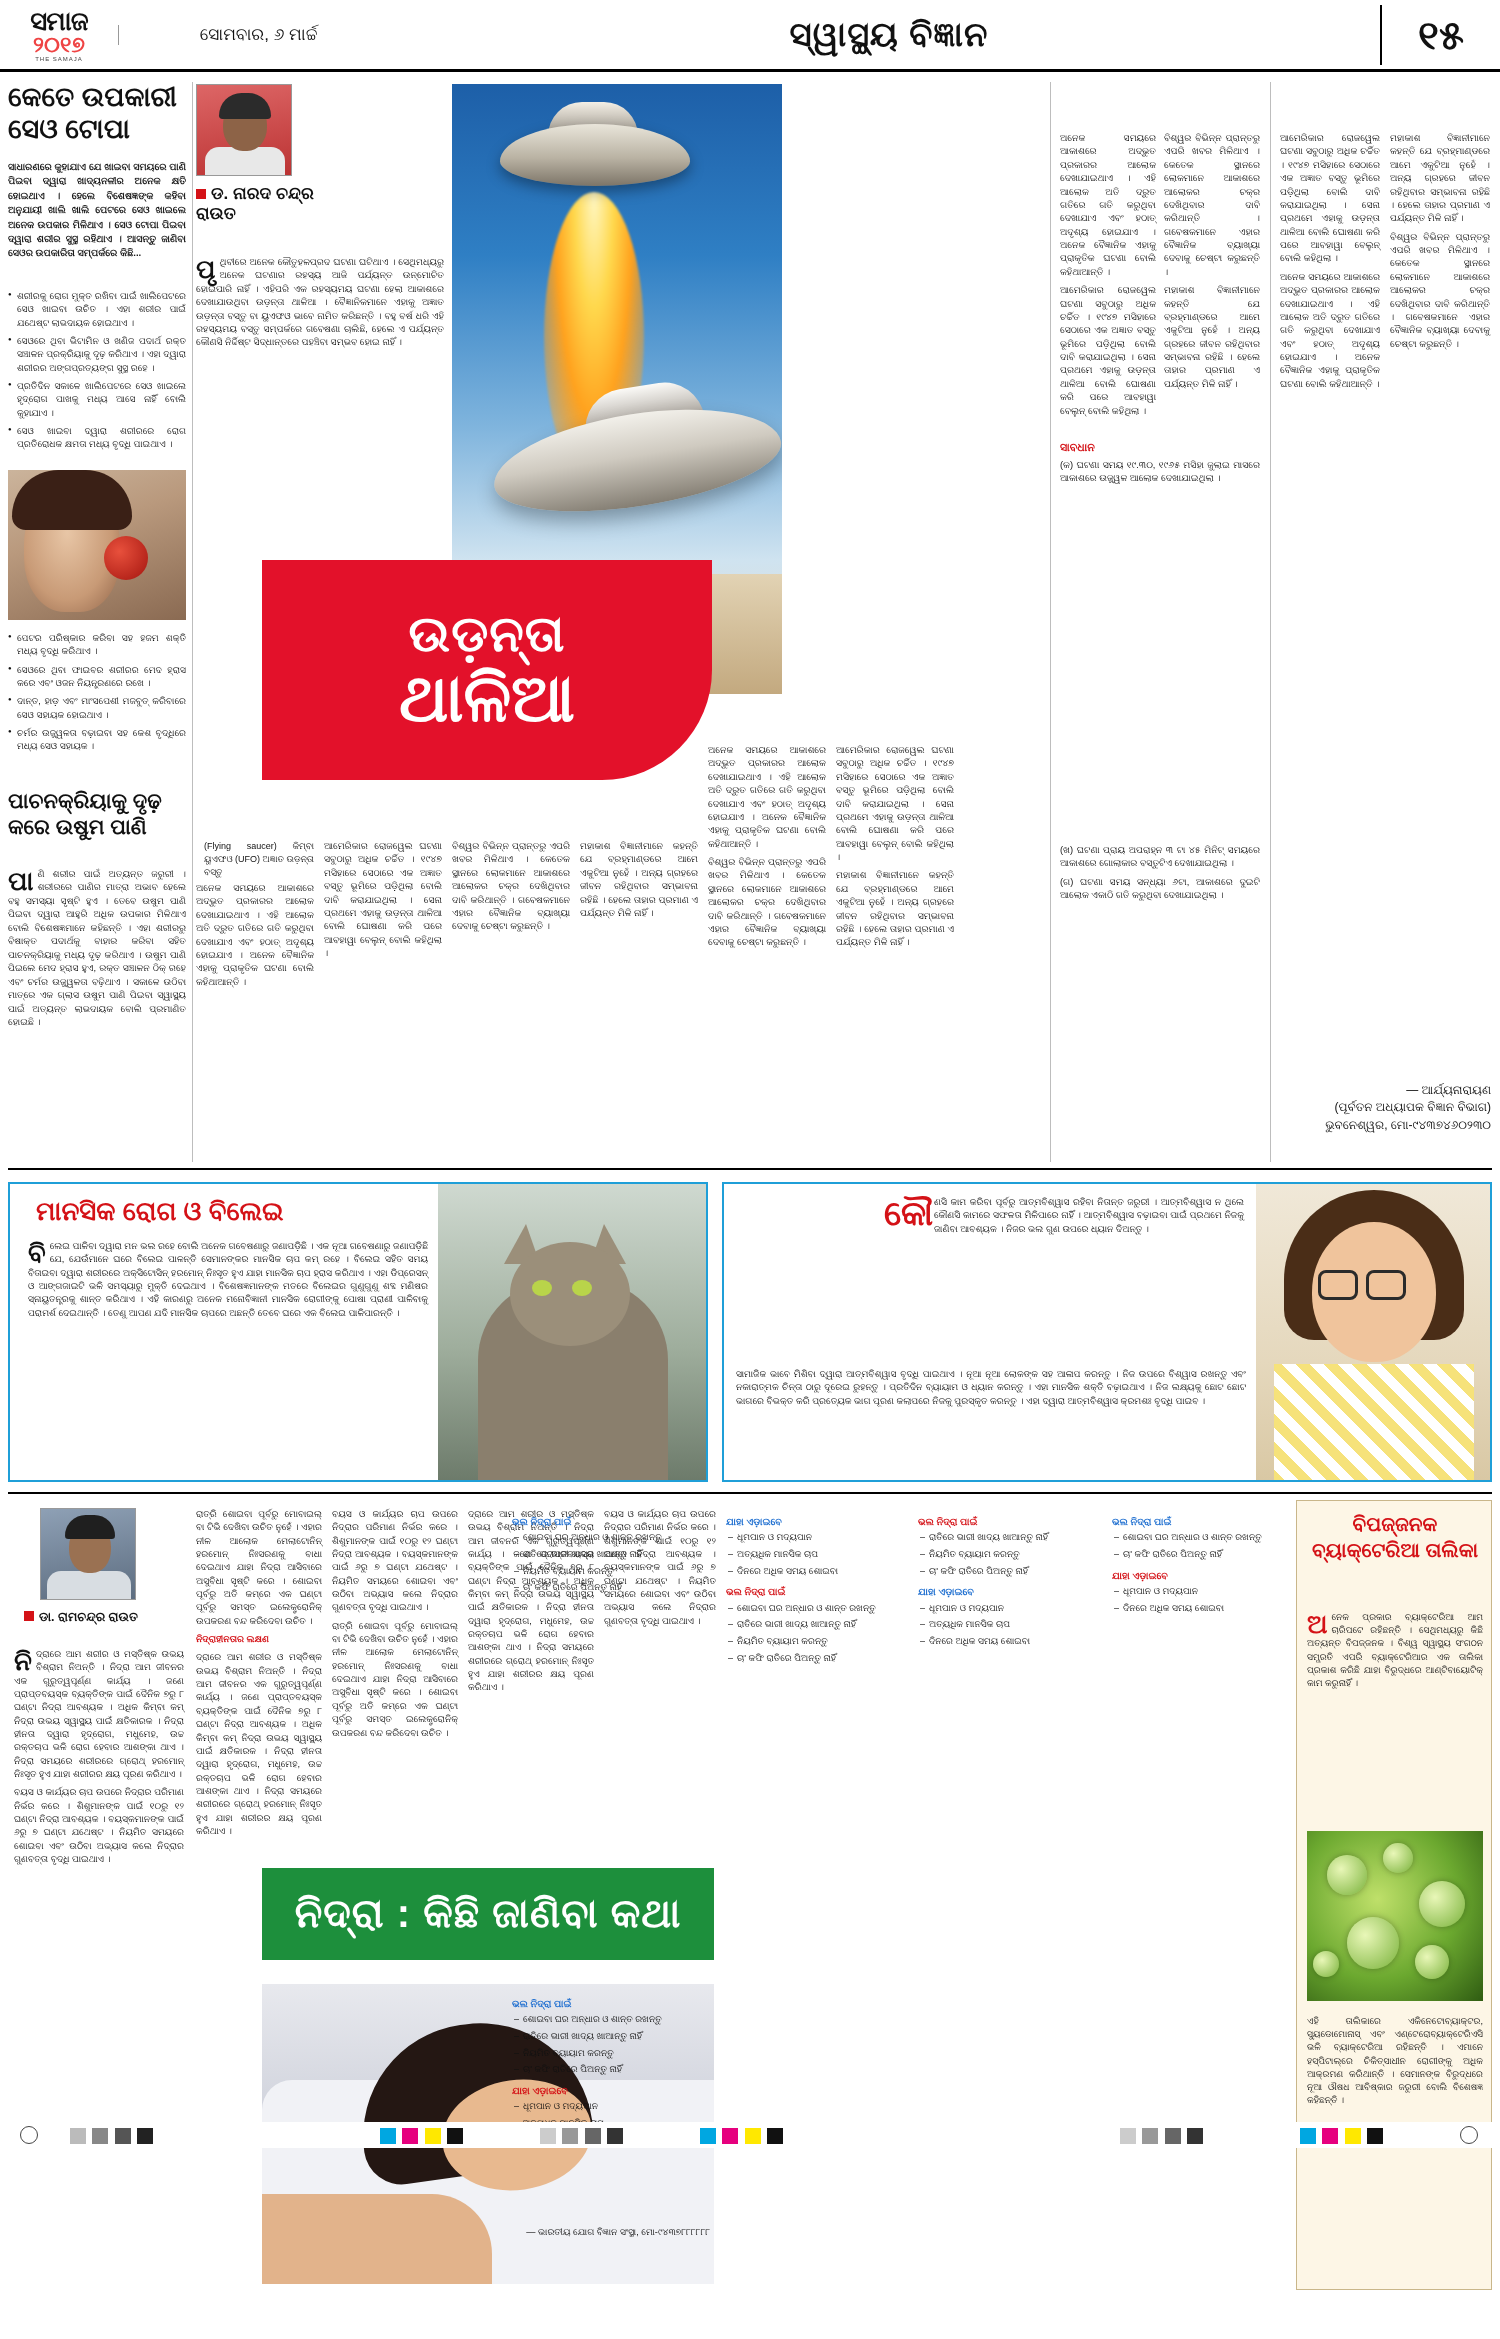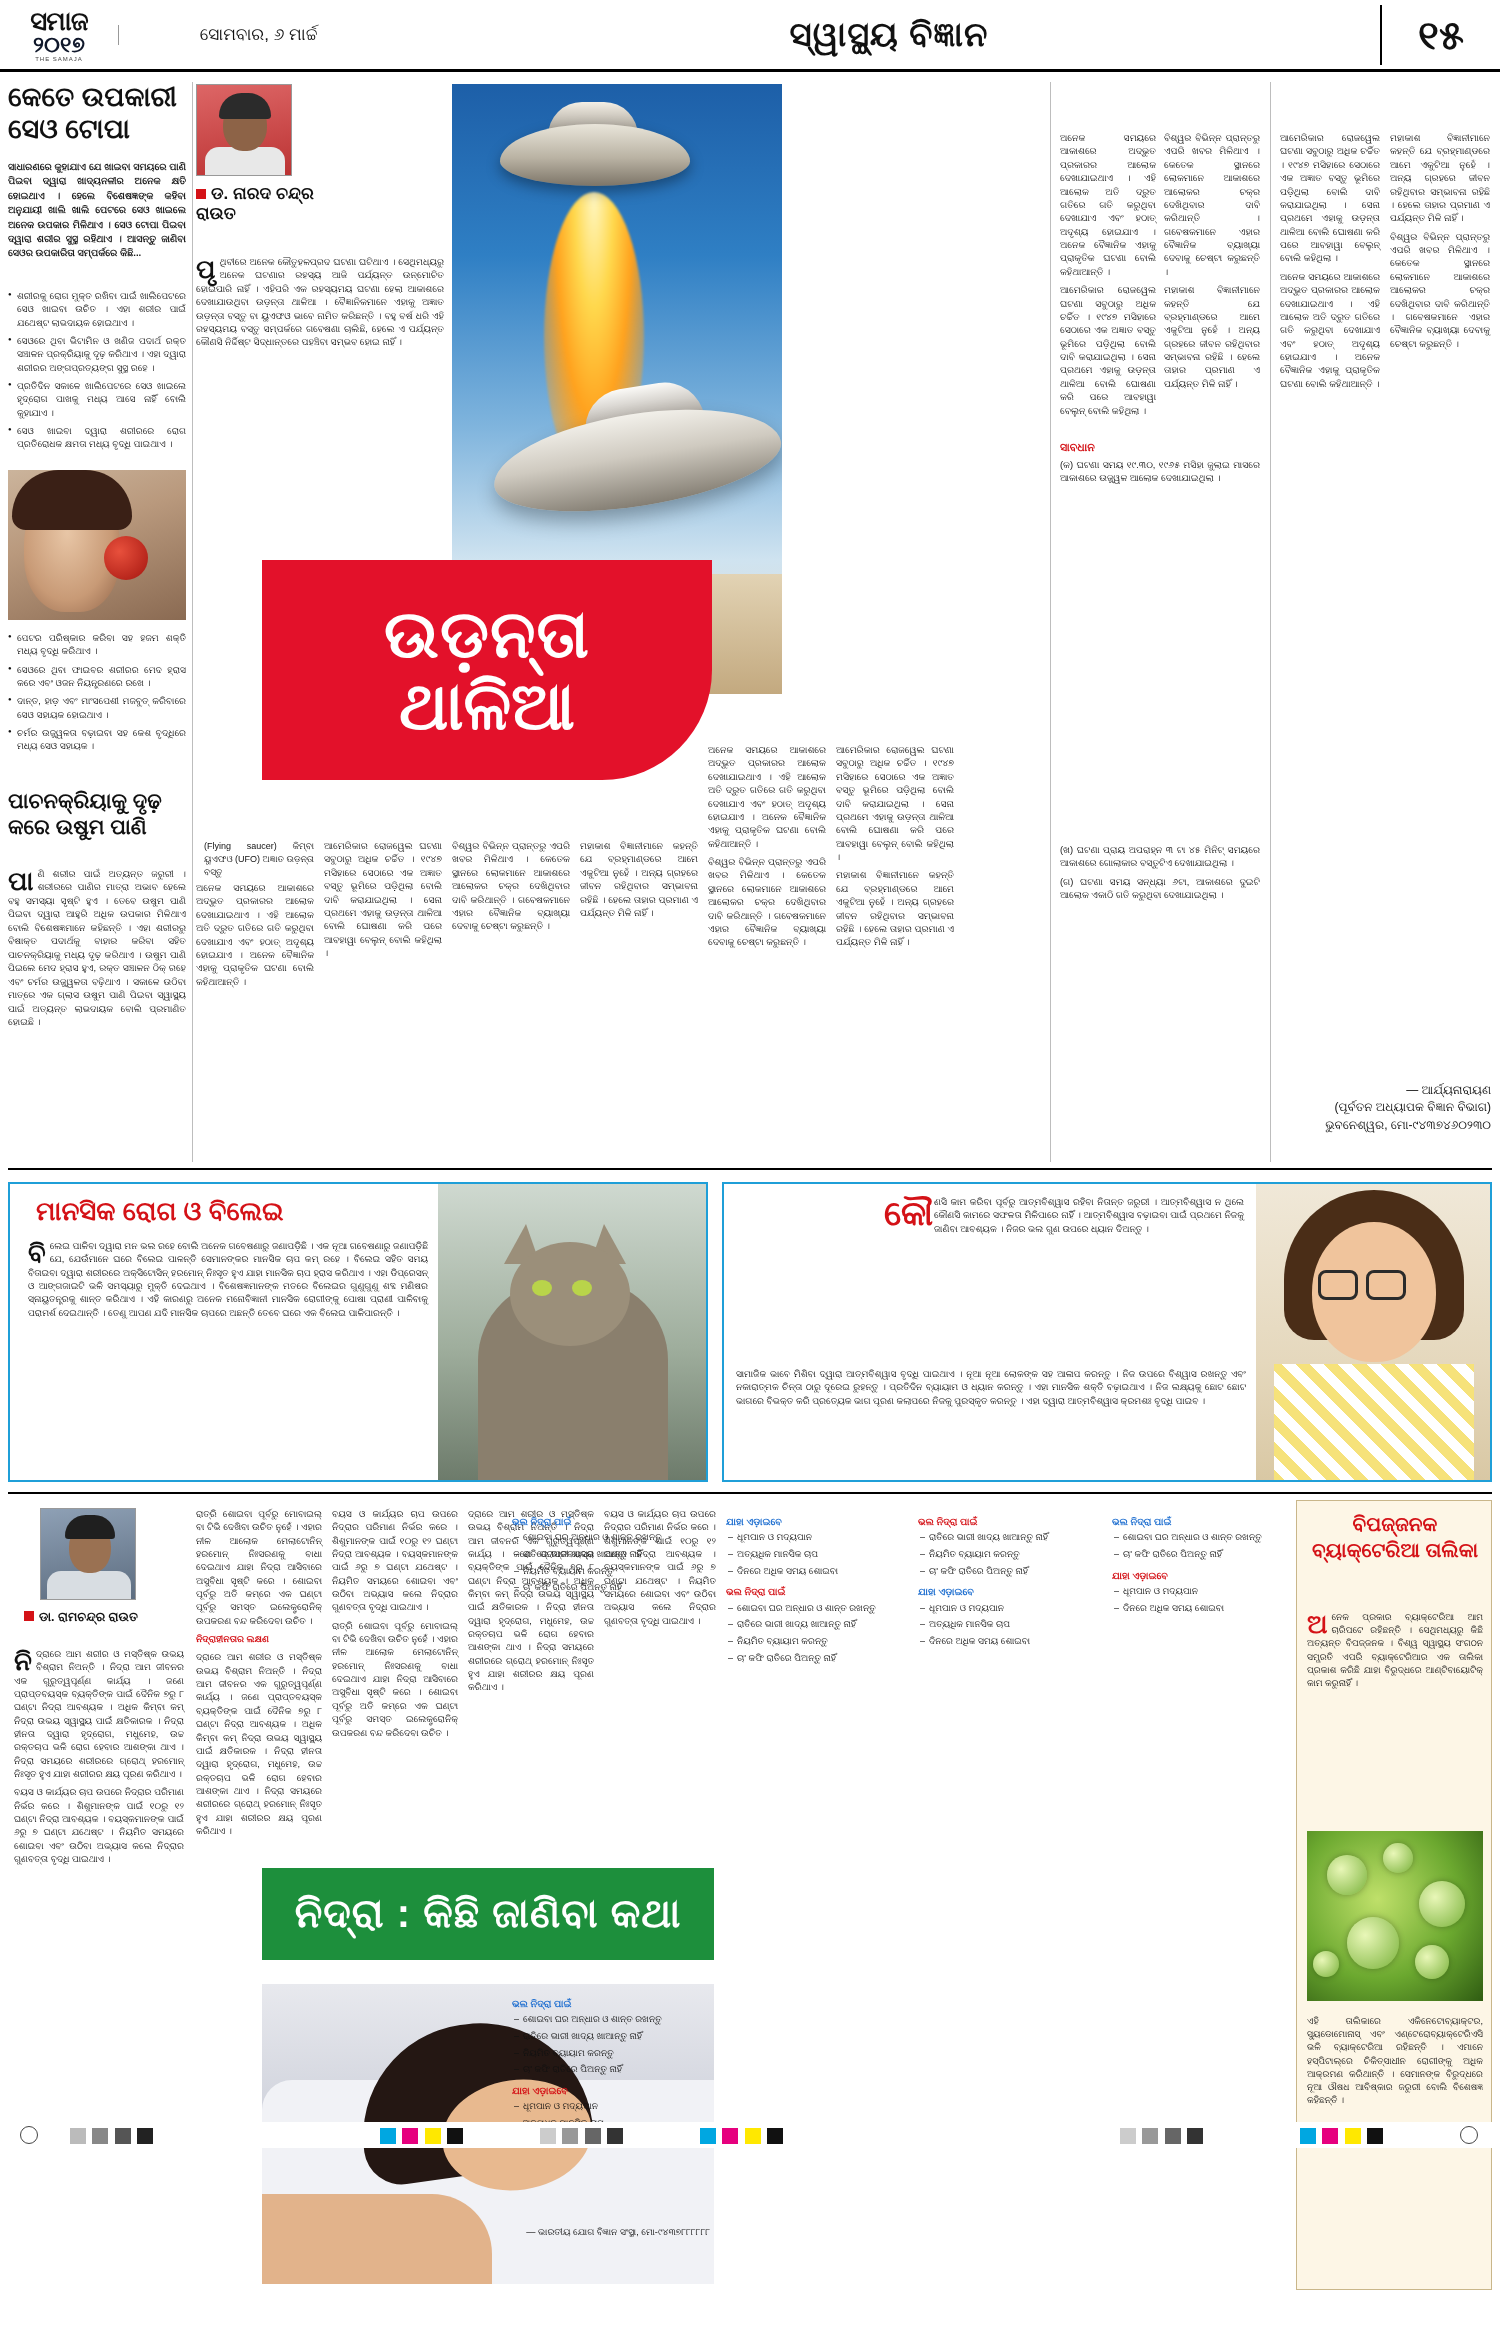--- a/index.html
+++ b/index.html
@@ -19,21 +19,21 @@
     position:absolute; left:0; top:0; width:1500px; height:72px;
     border-bottom:3px solid #000;
     display:flex; align-items:center;
   }
   .logo-box {
     width:118px; height:66px;
     display:flex; flex-direction:column; align-items:center; justify-content:center;
     line-height:1.0;
   }
   .logo-main { font-size:26px; font-weight:bold; color:#111; letter-spacing:-1px; }
-  .logo-sub  { font-size:22px; font-weight:bold; color:#0f172a; }
+  .logo-sub  { font-size:22px; font-weight:bold; color:#ef4444; }
   .logo-tiny { font-size:6px; color:#444; letter-spacing:1px; }
   .mast-date {
     width:280px; text-align:center; font-size:17px; color:#111;
     border-left:1px solid #999; border-right:0px solid #999;
     padding:0 8px;
   }
   .mast-title {
     flex:1; text-align:center; font-size:34px; font-weight:bold; color:#111;
     letter-spacing:1px;
   }
@@ -161,21 +161,21 @@
     background:linear-gradient(180deg,#e2d3b4, #c3a97f);
   }
 
   
   .redbox {
     position:absolute; left:262px; top:560px; width:450px; height:220px;
     background:#e3112a;
     border-radius:0 0 110px 0;
     display:flex; flex-direction:column; align-items:center; justify-content:center;
   }
-  .redbox .l1 { font-size:66px; font-weight:bold; color:#fff; line-height:1.0; letter-spacing:1px; }
+  .redbox .l1 { font-size:50px; font-weight:bold; color:#fff; line-height:1.0; letter-spacing:1px; }
   .redbox .l2 { font-size:66px; font-weight:bold; color:#fff; line-height:1.0; margin-top:6px; }
 
   
   .mcol { position:absolute; font-size:9.3px; line-height:1.44; text-align:justify;margin-top:44px; }
   .mcol p { margin:0 0 5px 0; }
   .eng-note { font-size:9px; }
 
   .sig-right {
     position:absolute; right:9px; top:1082px; width:188px;
     text-align:right; font-size:12px; line-height:1.45;

